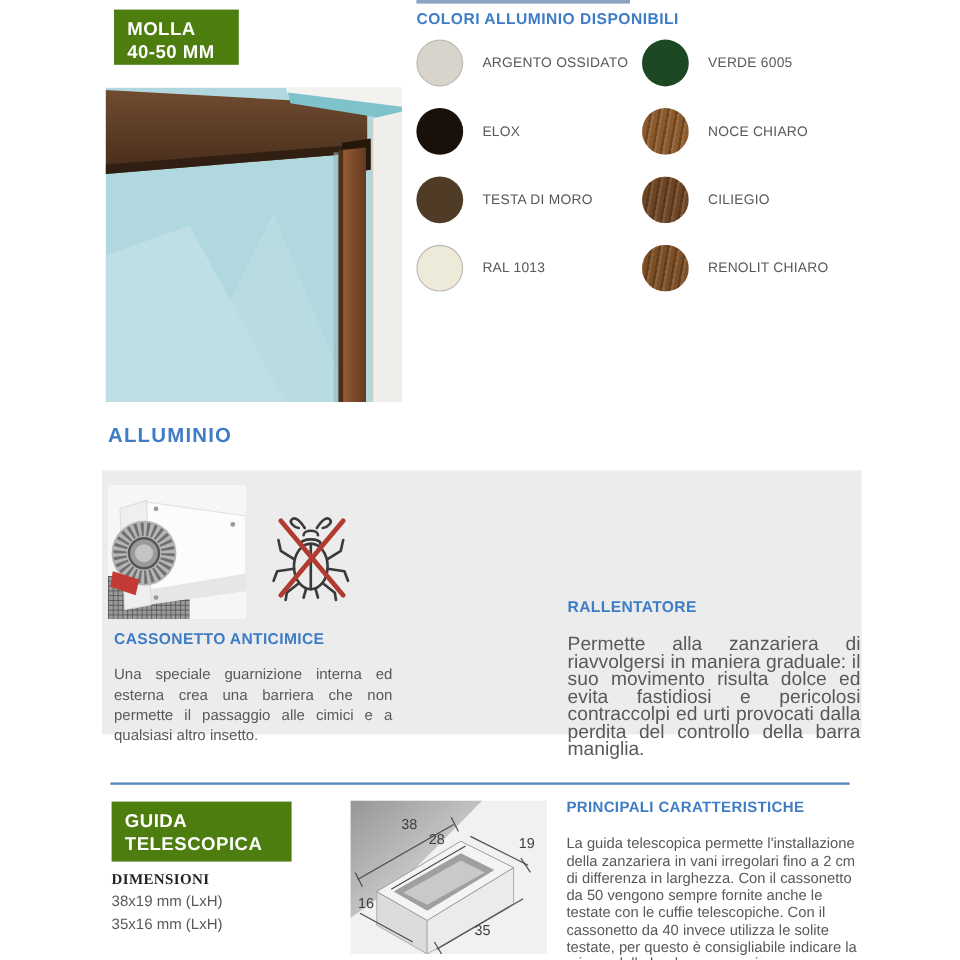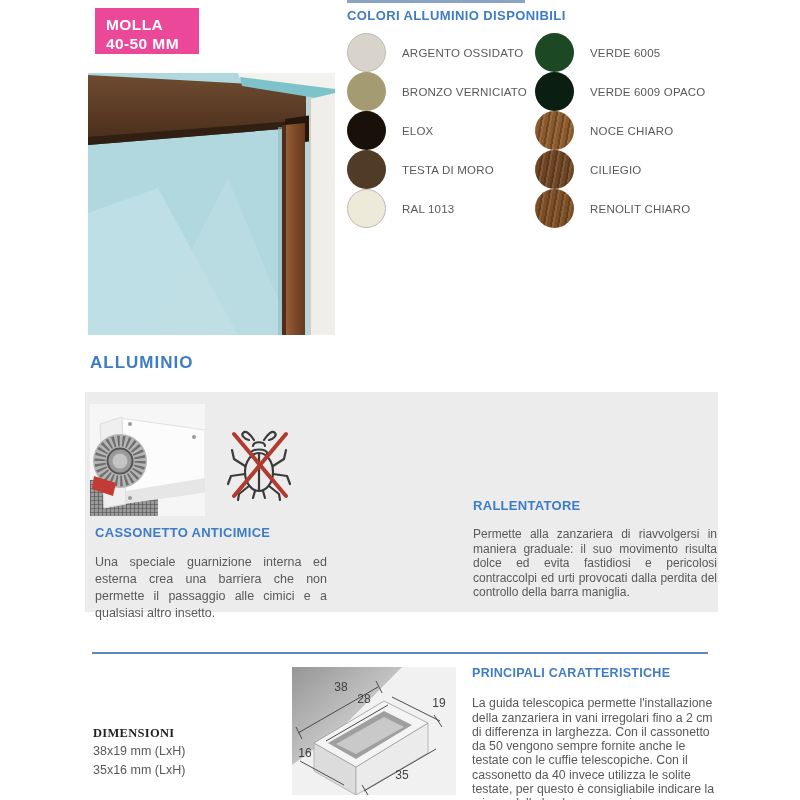--- a/index.html
+++ b/index.html
@@ -3,53 +3,53 @@
 <meta charset="utf-8">
 <style>
   html,body{margin:0;padding:0;background:#fff;}
   .page{position:relative;width:800px;height:800px;background:#ffffff;overflow:hidden;
         font-family:"Liberation Sans","DejaVu Sans",sans-serif;color:#58595b;}
 
   
   .top-strip{position:absolute;left:347px;top:0;width:178px;height:3px;background:#8aa5c3;}
 
   
-  .badge{position:absolute;background:#ec4899;color:#fff;font-weight:bold;
+  .badge{position:absolute;background:#4d7c0f;color:#fff;font-weight:bold;
          font-size:15.5px;line-height:1.25;letter-spacing:.4px;padding:7px 10px 6px 11px;box-sizing:border-box;}
   .badge-molla{left:95px;top:8px;width:104px;height:46px;}
   .badge-guida{left:93px;top:668px;width:150px;height:50px;}
 
   
   .window-photo{position:absolute;left:88px;top:73px;width:247px;height:262px;}
 
   
   .colors-title{position:absolute;left:347px;top:8px;font-size:13px;font-weight:bold;
                 color:#3e7cc6;letter-spacing:.4px;}
-  .swatch-col{position:absolute;top:33px;display:flex;flex-direction:column;gap:0;}
+  .swatch-col{position:absolute;top:33px;display:flex;flex-direction:column;gap:18px;}
   .swatch-col.left{left:347px;}
   .swatch-col.right{left:535px;}
   .swatch-row{display:flex;align-items:center;height:39px;}
   .swatch{width:39px;height:39px;border-radius:50%;flex:0 0 auto;box-sizing:border-box;}
   .swatch.bordered{border:1px solid #bdbab2;}
   .swatch.wood{background-image:repeating-linear-gradient(100deg,
       rgba(50,25,5,.30) 0 2px, rgba(255,255,255,.10) 2px 4px, rgba(50,25,5,0) 4px 7px);}
   .swatch-label{margin-left:16px;font-size:11.5px;letter-spacing:.2px;color:#58595b;white-space:nowrap;}
 
   
   .optional-title{position:absolute;left:90px;top:353px;font-size:17px;font-weight:bold;
                   color:#3e7cc6;letter-spacing:1px;}
   .optional-panel{position:absolute;left:85px;top:392px;width:633px;height:220px;background:#ececec;}
   .cassonetto-photo{position:absolute;left:90px;top:404px;width:115px;height:112px;}
   .no-bugs{position:absolute;left:224px;top:422px;width:70px;height:82px;}
   .sub-title{font-size:13px;font-weight:bold;color:#3e7cc6;letter-spacing:.3px;}
   .body-text{font-size:12.5px;color:#58595b;}
   .cassonetto-title{position:absolute;left:95px;top:525px;}
   .cassonetto-text{position:absolute;left:95px;top:541px;width:232px;line-height:17px;text-align:justify;}
   .rallentatore-title{position:absolute;left:473px;top:498px;}
-  .rallentatore-text{position:absolute;left:473px;top:515px;width:244px;font-size:12px;line-height:14.5px;text-align:justify;}
+  .rallentatore-text{position:absolute;left:473px;top:515px;width:244px;font-size:16px;line-height:14.5px;text-align:justify;}
 
   
   .divider{position:absolute;left:92px;top:652px;width:616px;height:2px;background:#5c88c2;}
   .dim-title{position:absolute;left:93px;top:726px;font-size:12.5px;font-weight:bold;color:#231f20;letter-spacing:.3px;font-family:Liberation Serif, serif;}
   .dim-line{position:absolute;left:93px;font-size:12.5px;color:#58595b;}
   .dim-line.l1{top:744px;}
   .dim-line.l2{top:763px;}
   .tech-drawing{position:absolute;left:268px;top:667px;width:164px;height:128px;padding-left:24px;}
   .caratt-title{position:absolute;left:472px;top:666px;font-size:12.5px;}
   .caratt-text{position:absolute;left:472px;top:684px;width:246px;font-size:12.3px;line-height:14.3px;text-align:left;}
@@ -97,45 +97,37 @@
   </div>
 
   <div class="colors-title">COLORI ALLUMINIO DISPONIBILI</div>
 
   <div class="swatch-col left">
     <div class="swatch-row">
       <span class="swatch bordered" style="background-color: rgb(216, 212, 203);"></span>
       <span class="swatch-label">ARGENTO OSSIDATO</span>
     </div>
     <div class="swatch-row">
-      <span class="swatch" style="background-color: rgb(165, 155, 115);"></span>
-      <span class="swatch-label">BRONZO VERNICIATO</span>
-    </div>
-    <div class="swatch-row">
       <span class="swatch" style="background-color: rgb(25, 16, 9);"></span>
       <span class="swatch-label">ELOX</span>
     </div>
     <div class="swatch-row">
       <span class="swatch" style="background-color: rgb(80, 59, 39);"></span>
       <span class="swatch-label">TESTA DI MORO</span>
     </div>
     <div class="swatch-row">
       <span class="swatch bordered" style="background-color: rgb(237, 234, 218);"></span>
       <span class="swatch-label">RAL 1013</span>
     </div>
   </div>
 
   <div class="swatch-col right">
     <div class="swatch-row">
       <span class="swatch" style="background-color: rgb(29, 72, 36);"></span>
       <span class="swatch-label">VERDE 6005</span>
-    </div>
-    <div class="swatch-row">
-      <span class="swatch" style="background-color: rgb(10, 30, 18);"></span>
-      <span class="swatch-label">VERDE 6009 OPACO</span>
     </div>
     <div class="swatch-row">
       <span class="swatch wood" style="background-color: rgb(138, 90, 45);"></span>
       <span class="swatch-label">NOCE CHIARO</span>
     </div>
     <div class="swatch-row">
       <span class="swatch wood" style="background-color: rgb(110, 69, 36);"></span>
       <span class="swatch-label">CILIEGIO</span>
     </div>
     <div class="swatch-row">
@@ -198,20 +190,24 @@
   </div>
 
   <div class="sub-title cassonetto-title">CASSONETTO ANTICIMICE</div>
   <p class="body-text cassonetto-text">Una speciale guarnizione interna ed esterna crea una barriera che non permette il passaggio alle cimici e a qualsiasi altro insetto.</p>
 
   <div class="sub-title rallentatore-title">RALLENTATORE</div>
   <p class="body-text rallentatore-text">Permette alla zanzariera di riavvolgersi in maniera graduale: il suo movimento risulta dolce ed evita fastidiosi e pericolosi contraccolpi ed urti provocati dalla perdita del controllo della barra maniglia.</p>
 
   <div class="divider"></div>
 
+  <div class="badge badge-guida">
+    <div>GUIDA</div>
+    <div>TELESCOPICA</div>
+  </div>
 
   <div class="dim-title">DIMENSIONI</div>
   <div class="dim-line l1">38x19 mm (LxH)</div>
   <div class="dim-line l2">35x16 mm (LxH)</div>
 
   <div class="tech-drawing">
     <svg width="164" height="128" viewBox="0 0 164 128">
       <defs>
         <linearGradient id="gg" x1="0" y1="0" x2="1" y2="1">
           <stop offset="0" stop-color="#969696"></stop>

